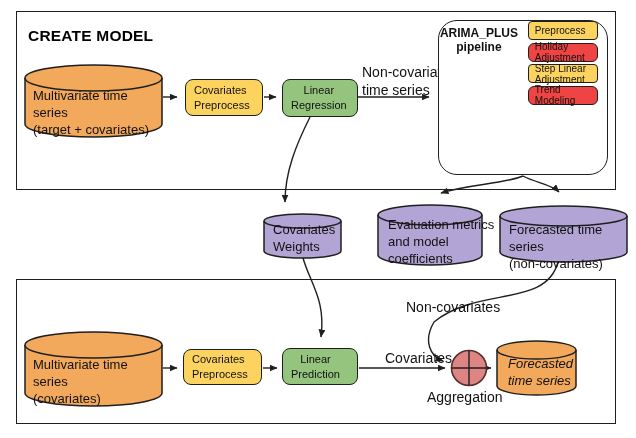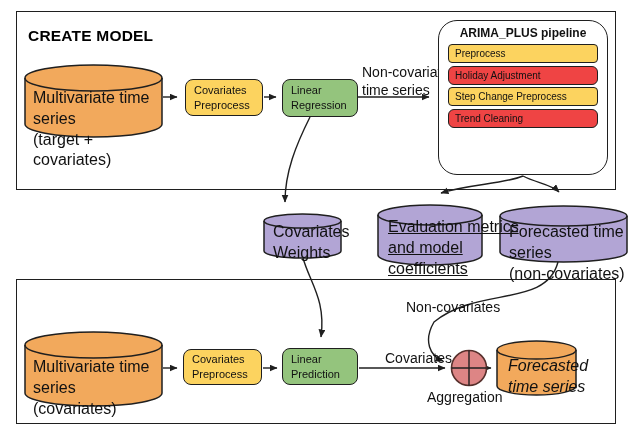--- a/index.html
+++ b/index.html
@@ -13,31 +13,31 @@
   .section-title{
     position:absolute;font-weight:bold;font-size:15.5px;letter-spacing:.2px;color:#000;
     white-space:pre-line;
   }
   .node{
     position:absolute;border:1.4px solid #1f1f1f;border-radius:8px;
     display:flex;align-items:center;box-sizing:border-box;
     font-size:11px;line-height:1.32;padding-left:8px;white-space:pre-line;
   }
   .node.yellow{background:#fcd35f;}
-  .node.green{background:#94c47d;}
+  .node.green{background:#94c47d;text-align:center;}
   .cyl-label{
-    position:absolute;font-size:16px;line-height:1.3;white-space:pre-line;color:#111;
+    position:absolute;font-size:13px;line-height:1.3;white-space:pre-line;color:#111;
   }
   .flow-label{
     position:absolute;font-size:14px;line-height:1.32;white-space:pre-line;color:#111;
   }
   .pipeline{
     position:absolute;left:438px;top:20px;width:170px;height:155px;
     border:1.6px solid #1f1f1f;border-radius:19px;background:#fff;
-    box-sizing:border-box;display:flex;flex-direction:column;
+    box-sizing:border-box;display:flex;flex-direction:row;
   }
   .pipeline-title{
     text-align:center;font-weight:bold;font-size:12px;margin-top:5px;margin-bottom:4px;
   }
   .pipeline-steps{
     display:flex;flex-direction:column;gap:2.6px;margin:0 9px;
   }
   .step{
     height:19px;border:1.2px solid #1f1f1f;border-radius:4px;box-sizing:border-box;
     display:flex;align-items:center;padding-left:6px;font-size:10px;
@@ -119,28 +119,28 @@
   <div class="node green" style="left:282px;top:79px;width:76px;height:38px;">Linear
 Regression</div>
   <div class="flow-label" style="left:362px;top:63px;">Non-covariates
 time series</div>
 
   <div class="pipeline">
     <div class="pipeline-title">ARIMA_PLUS pipeline</div>
     <div class="pipeline-steps">
       <div class="step yellow">Preprocess</div>
       <div class="step blue">Holiday Adjustment</div>
-      <div class="step yellow">Step Change Preprocess</div>
-      <div class="step blue">Trend Cleaning</div>
+      <div class="step yellow">Step Linear Adjustment</div>
+      <div class="step blue">Trend Modeling</div>
     </div>
   </div>
 
   <div class="cyl-label" style="left:273px;top:222px;">Covariates
 Weights</div>
-  <div class="cyl-label" style="left:388px;top:217px;text-decoration:underline;">Evaluation metrics
+  <div class="cyl-label" style="left:388px;top:217px;">Evaluation metrics
 and model
 coefficients</div>
   <div class="cyl-label" style="left:509px;top:222px;">Forecasted time series
 (non-covariates)</div>
 
   <div class="cyl-label" style="left:33px;top:357px;width:126px;">Multivariate time series
 (covariates)</div>
   <div class="node yellow" style="left:183px;top:349px;width:79px;height:36px;">Covariates
 Preprocess</div>
   <div class="node green" style="left:282px;top:348px;width:76px;height:37px;">Linear

